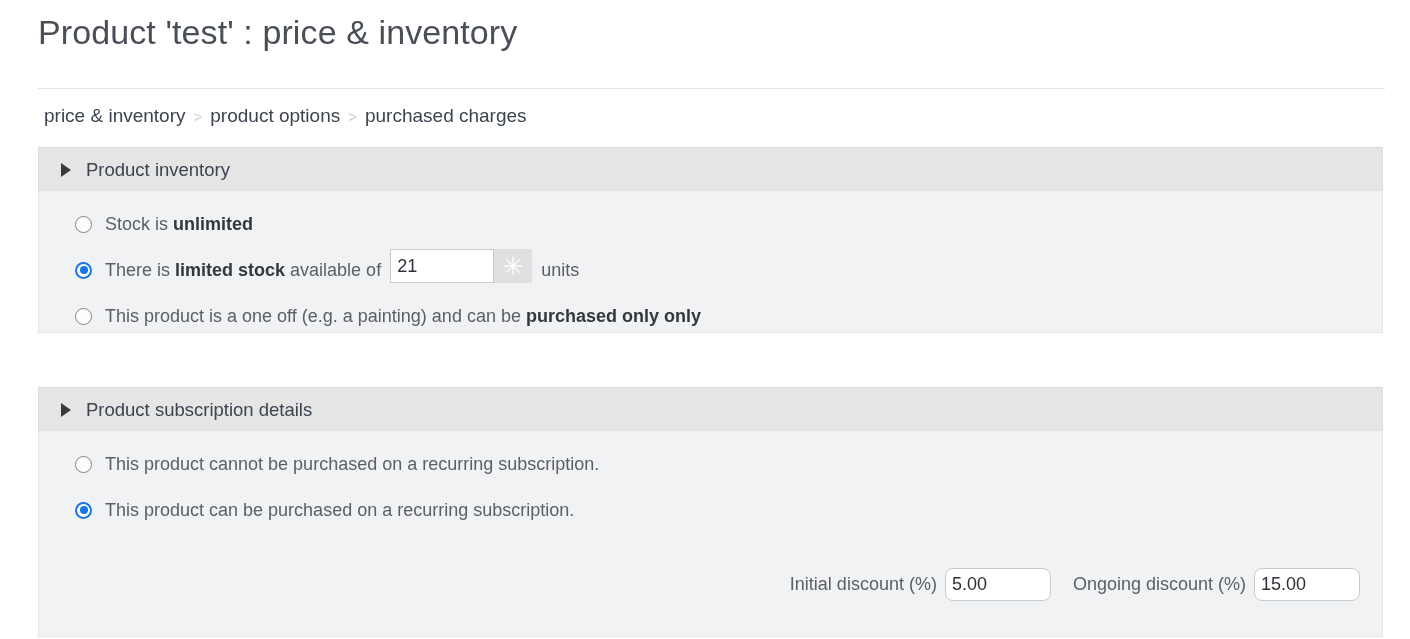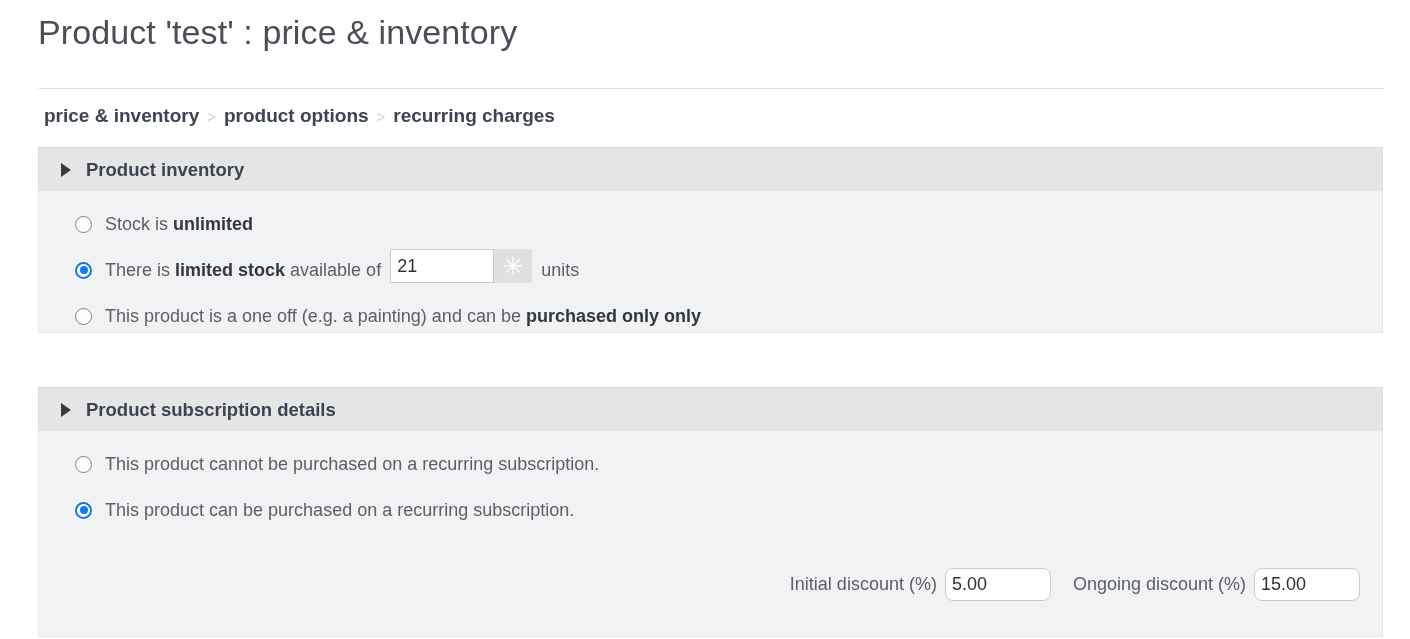--- a/index.html
+++ b/index.html
@@ -48,21 +48,21 @@
   .breadcrumb {
     position: absolute;
     left: 44px;
     top: 103px;
     display: flex;
     align-items: baseline;
     font-size: 19px;
     line-height: 26px;
   }
   .crumb {
-    font-weight: 700;
+    font-weight: 400;
     color: #3c4450;
     white-space: nowrap;
     text-decoration: none;
     cursor: pointer;
     text-align: right;
   }
   .crumb-sep {
     color: #c9ced4;
     font-size: 15px;
     font-weight: 400;
@@ -93,21 +93,21 @@
     width: 0;
     height: 0;
     border-left: 10px solid #3a3a3a;
     border-top: 7px solid transparent;
     border-bottom: 7px solid transparent;
     margin-right: 15px;
     flex: none;
   }
   .panel-title {
     font-size: 18.5px;
-    font-weight: 700;
+    font-weight: 400;
     color: #3c4450;
     white-space: nowrap;
   }
   .panel-body {
     background: #f1f2f3;
     border: 1px solid #e4e6e7;
     border-top: none;
     box-sizing: border-box;
   }
 
@@ -242,21 +242,21 @@
 
   <div class="page-title">Product 'test' : price &amp; inventory</div>
 
   <div class="title-rule"></div>
 
   <nav class="breadcrumb">
     <a class="crumb" href="#">price &amp; inventory</a>
     <span class="crumb-sep">&gt;</span>
     <a class="crumb" href="#">product options</a>
     <span class="crumb-sep">&gt;</span>
-    <a class="crumb" href="#">recurring charges</a>
+    <a class="crumb" href="#">purchased charges</a>
   </nav>
 
   <section class="panel" id="panel-inventory">
 
     <div class="panel-header">
       <span class="disclosure"></span>
       <span class="panel-title">Product inventory</span>
     </div>
 
     <div class="panel-body">

